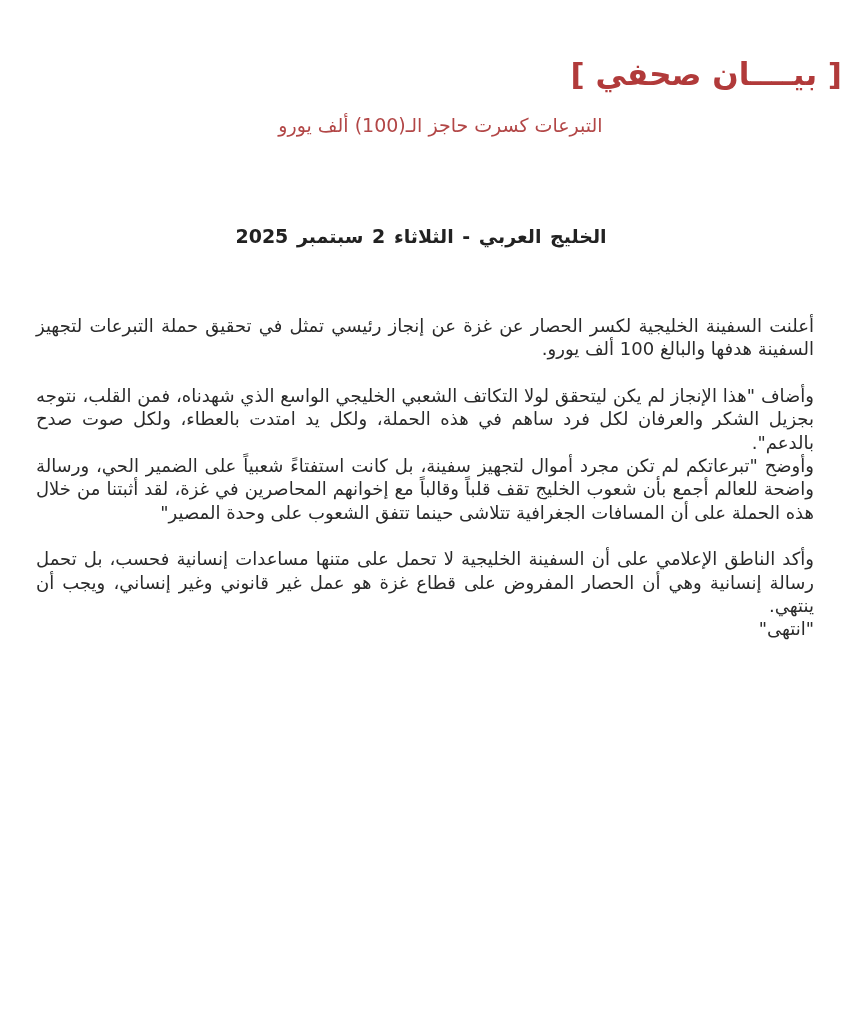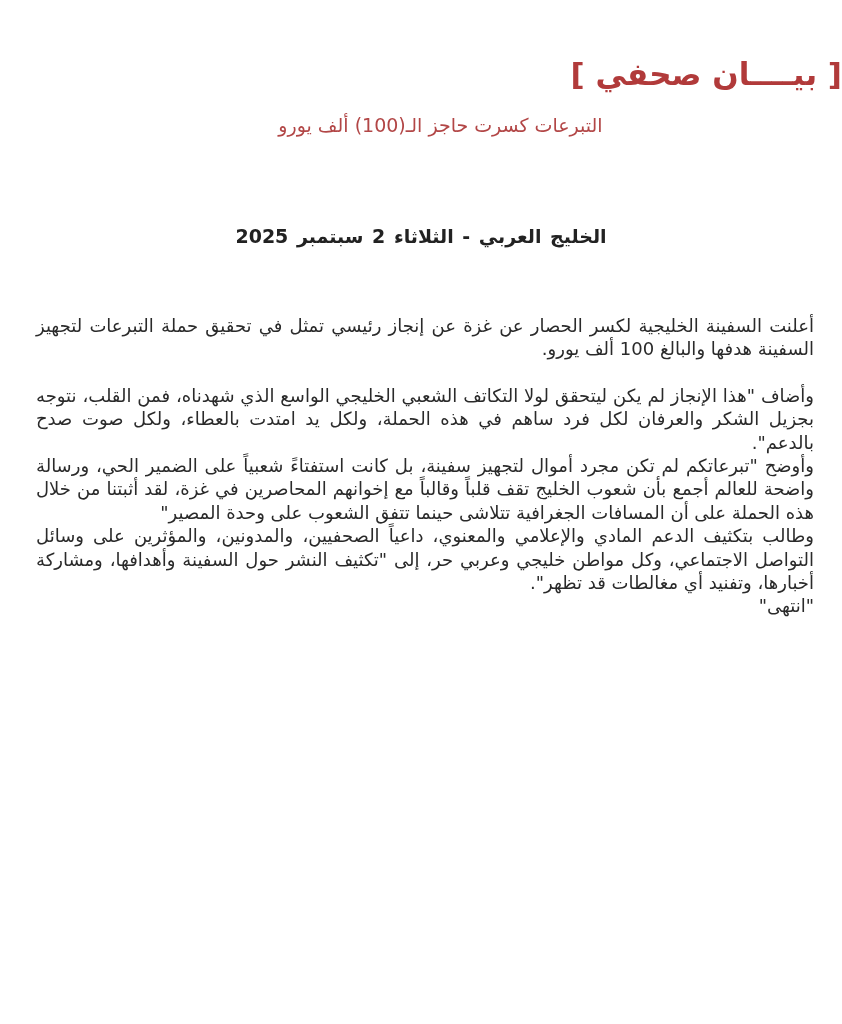--- a/index.html
+++ b/index.html
@@ -61,19 +61,19 @@
   <div class="subtitle">
     <div>التبرعات كسرت حاجز الـ(100) ألف يورو</div>
   </div>
 
   <div class="dateline">الخليج العربي -  الثلاثاء 2 سبتمبر 2025</div>
 
   <div class="body">
     <p>أعلنت السفينة الخليجية لكسر الحصار عن غزة عن إنجاز رئيسي تمثل في تحقيق حملة التبرعات لتجهيز السفينة هدفها والبالغ 100 ألف يورو.</p>
     <p class="gap">وأضاف "هذا الإنجاز لم يكن ليتحقق لولا التكاتف الشعبي الخليجي الواسع الذي شهدناه، فمن القلب، نتوجه بجزيل الشكر والعرفان لكل فرد ساهم في هذه الحملة، ولكل يد امتدت بالعطاء، ولكل صوت صدح بالدعم".</p>
     <p>وأوضح "تبرعاتكم لم تكن مجرد أموال لتجهيز سفينة، بل كانت استفتاءً شعبياً على الضمير الحي، ورسالة واضحة للعالم أجمع بأن شعوب الخليج تقف قلباً وقالباً مع إخوانهم المحاصرين في غزة، لقد أثبتنا من خلال هذه الحملة على أن المسافات الجغرافية تتلاشى حينما تتفق الشعوب على وحدة المصير"</p>
-    <p>وطالب بتكثيف الدعم المادي والإعلامي والمعنوي، داعياً الصحفيين، والمدونين، والمؤثرين على وسائل التواصل الاجتماعي، وكل مواطن خليجي وعربي حر، إلى "تكثيف النشر حول السفينة وأهدافها، ومشاركة أخبارها، وتفنيد أي مغالطات قد تظهر".</p>
+    <p class="gap">وأكد الناطق الإعلامي على أن السفينة الخليجية لا تحمل على متنها مساعدات إنسانية فحسب، بل تحمل رسالة إنسانية وهي أن الحصار المفروض على قطاع غزة هو عمل غير قانوني وغير إنساني، ويجب أن ينتهي.</p>
     <p>"انتهى"</p>
   </div>
 
 
 
 </div>
 
 </body></html>

